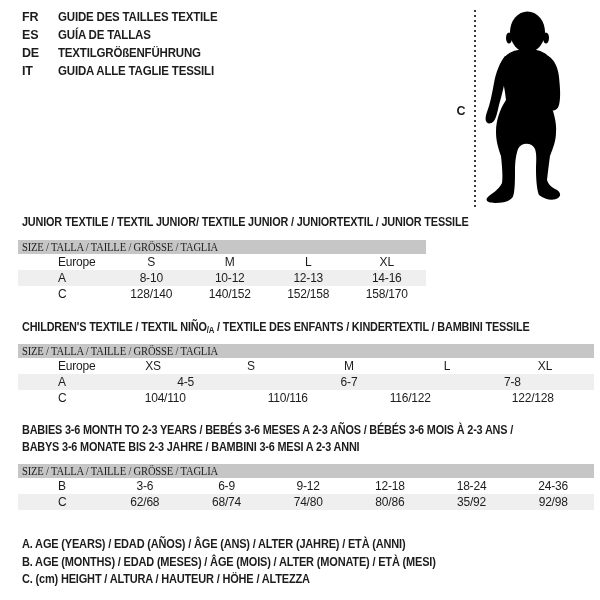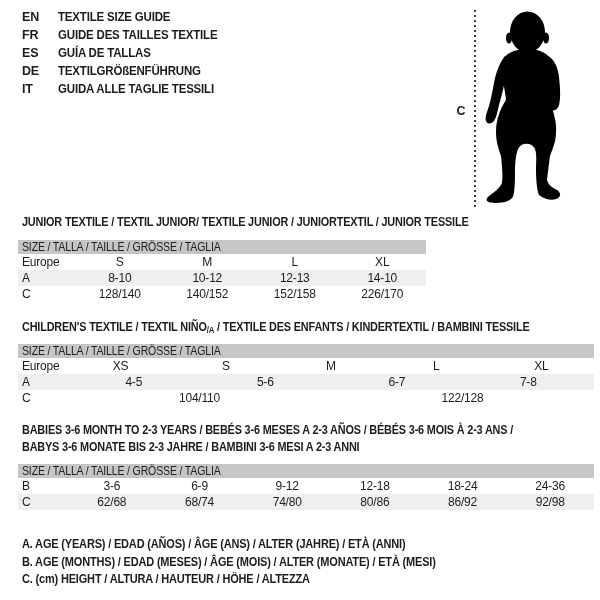--- a/index.html
+++ b/index.html
@@ -19,45 +19,41 @@
     position:absolute;left:24px;top:10px;width:2px;height:198px;
     background:repeating-linear-gradient(#3a3a3a 0 2px,transparent 2px 5px);
   }
   .fig-label{position:absolute;left:2px;top:104px;width:18px;text-align:center;
     font-weight:bold;font-size:12.5px;}
   .baby-svg{position:absolute;left:30px;top:8px;}
   
   .tbl-title{position:absolute;left:22px;font-weight:bold;font-size:12.5px;line-height:17px;
     letter-spacing:-0.2px;transform:scaleX(0.87);transform-origin:0 0;white-space:nowrap;}
   .tbl{position:absolute;left:18px;font-size:12px;}
-  .tbl-head{height:14px;line-height:14px;background:#c6c6c6;padding-left:4px;overflow:hidden;}
+  .tbl-head{height:14px;line-height:14px;background:#c6c6c6;padding-left:4px;overflow:hidden;font-family:Liberation Serif, serif;}
   .tbl-head .cond{display:inline-block;transform:scaleX(0.88);transform-origin:0 50%;
     white-space:nowrap;letter-spacing:-0.2px;color:#222;}
   .tbl-row{display:flex;height:16px;line-height:16px;letter-spacing:-0.2px;}
   .tbl-row.alt{background:#efefef;}
-  .lbl{padding-left:4px;}
+  .lbl{padding-left:4px;margin-left:36px;}
   .t1 .lbl{width:54px;}
   .t2 .lbl,.t3 .lbl{width:46px;}
   .cell{flex:1;text-align:center;}
   .sub{font-size:9px;position:relative;top:2px;font-weight:bold;}
   
   .footnotes{position:absolute;left:22px;top:536px;}
   .footnote{height:17.5px;line-height:17.5px;font-weight:bold;font-size:12.5px;
     letter-spacing:-0.2px;transform:scaleX(0.88);transform-origin:0 50%;white-space:nowrap;}
 </style>
 </head>
 <body>
 
 <div class="canvas">
 
   <div class="lang-list">
-    <div class="lang-row">
-      <span class="lang-code">EN</span>
-      <span class="lang-title">TEXTILE SIZE GUIDE</span>
-    </div>
     <div class="lang-row">
       <span class="lang-code">FR</span>
       <span class="lang-title">GUIDE DES TAILLES TEXTILE</span>
     </div>
     <div class="lang-row">
       <span class="lang-code">ES</span>
       <span class="lang-title">GUÍA DE TALLAS</span>
     </div>
     <div class="lang-row">
       <span class="lang-code">DE</span>
@@ -108,28 +104,28 @@
       <span class="cell">S</span>
       <span class="cell">M</span>
       <span class="cell">L</span>
       <span class="cell">XL</span>
     </div>
     <div class="tbl-row alt">
       <span class="lbl">A</span>
       <span class="cell">8-10</span>
       <span class="cell">10-12</span>
       <span class="cell">12-13</span>
-      <span class="cell">14-10</span>
+      <span class="cell">14-16</span>
     </div>
     <div class="tbl-row">
       <span class="lbl">C</span>
       <span class="cell">128/140</span>
       <span class="cell">140/152</span>
       <span class="cell">152/158</span>
-      <span class="cell">226/170</span>
+      <span class="cell">158/170</span>
     </div>
   </div>
 
   <div class="tbl-title" style="top:319px;">
     <span>CHILDREN'S TEXTILE / TEXTIL NIÑO</span><span class="sub">/A</span><span> / TEXTILE DES ENFANTS / KINDERTEXTIL / BAMBINI TESSILE</span>
   </div>
   <div class="tbl t2" style="top:344px;width:576px;">
     <div class="tbl-head">
       <span class="cond">SIZE / TALLA / TAILLE / GRÖSSE / TAGLIA</span>
     </div>
@@ -137,27 +133,28 @@
       <span class="lbl">Europe</span>
       <span class="cell">XS</span>
       <span class="cell">S</span>
       <span class="cell">M</span>
       <span class="cell">L</span>
       <span class="cell">XL</span>
     </div>
     <div class="tbl-row alt">
       <span class="lbl">A</span>
       <span class="cell">4-5</span>
-      <span class="cell">5-6</span>
       <span class="cell">6-7</span>
       <span class="cell">7-8</span>
     </div>
     <div class="tbl-row">
       <span class="lbl">C</span>
       <span class="cell">104/110</span>
+      <span class="cell">110/116</span>
+      <span class="cell">116/122</span>
       <span class="cell">122/128</span>
     </div>
   </div>
 
   <div class="tbl-title" style="top:422px;">
     <div>BABIES 3-6 MONTH TO 2-3 YEARS / BEBÉS 3-6 MESES A 2-3 AÑOS / BÉBÉS 3-6 MOIS À 2-3 ANS /</div>
     <div>BABYS 3-6 MONATE BIS 2-3 JAHRE / BAMBINI 3-6 MESI A 2-3 ANNI</div>
   </div>
   <div class="tbl t3" style="top:464px;width:576px;">
     <div class="tbl-head">
@@ -171,21 +168,21 @@
       <span class="cell">12-18</span>
       <span class="cell">18-24</span>
       <span class="cell">24-36</span>
     </div>
     <div class="tbl-row alt">
       <span class="lbl">C</span>
       <span class="cell">62/68</span>
       <span class="cell">68/74</span>
       <span class="cell">74/80</span>
       <span class="cell">80/86</span>
-      <span class="cell">86/92</span>
+      <span class="cell">35/92</span>
       <span class="cell">92/98</span>
     </div>
   </div>
 
   <div class="footnotes">
     <div class="footnote">A. AGE (YEARS) / EDAD (AÑOS) / ÂGE (ANS) / ALTER (JAHRE) / ETÀ (ANNI)</div>
     <div class="footnote">B. AGE (MONTHS) / EDAD (MESES) / ÂGE (MOIS) / ALTER (MONATE) / ETÀ (MESI)</div>
     <div class="footnote">C. (cm) HEIGHT / ALTURA / HAUTEUR / HÖHE / ALTEZZA</div>
   </div>
 

